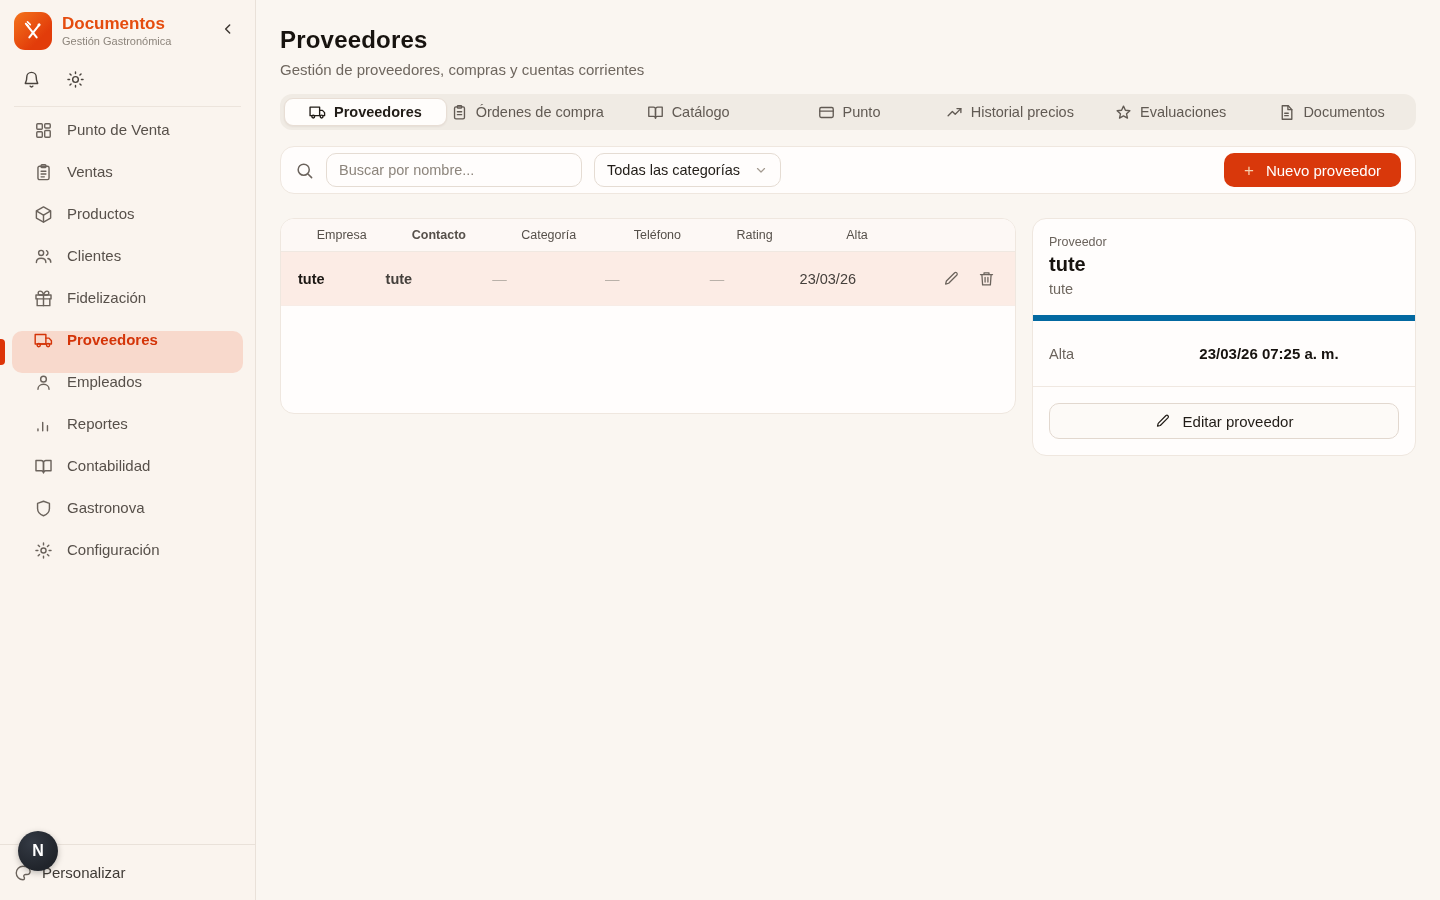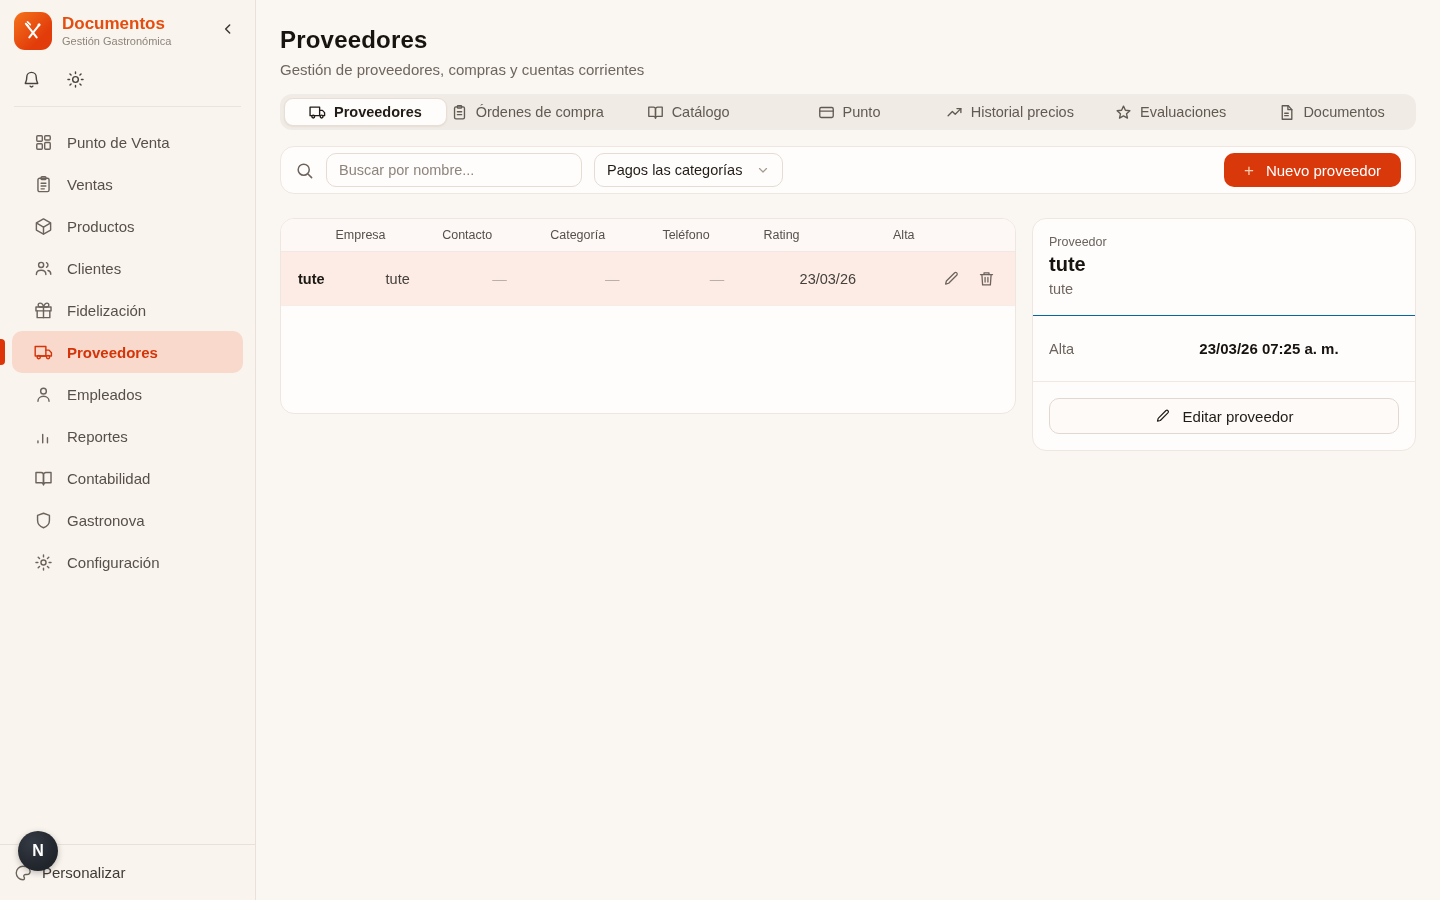--- a/index.html
+++ b/index.html
@@ -29,21 +29,21 @@
     width:26px; height:26px; border:none; background:transparent; color:#3c3630;
     display:flex; align-items:center; justify-content:center; cursor:pointer; margin-top:4px;
   }
   .sb-iconrow { display:flex; gap:18px; padding:16px 2px 14px 4px; border-bottom:1px solid #ece4dc; }
   .icon-btn {
     width:26px; height:26px; border:none; background:transparent; color:#4a443e;
     display:flex; align-items:center; justify-content:center; cursor:pointer;
   }
   .sb-nav { padding:14px 0 0 0; flex:1; }
   .nav-item {
-    position:relative; display:flex; align-items:center; gap:14px;
+    position:relative; display:flex; gap:14px;
     height:42px; padding:0 14px 0 22px; margin:0 12px 0 12px;
     color:#57504a; font-size:15px; border-radius:10px; cursor:pointer;
   }
   .nav-item .ni-icon { color:#6b635c; flex:none; }
   .nav-item.active { background:#f8d9cc; color:#d43408; font-weight:bold; }
   .nav-item.active .ni-icon { color:#d43408; }
   .nav-item.active::before {
     content:""; position:absolute; left:-12px; top:8px; bottom:8px; width:5px;
     background:#dd3408; border-radius:0 4px 4px 0;
   }
@@ -107,43 +107,43 @@
 
   .content-row { margin-top:24px; display:flex; gap:16px; align-items:flex-start; }
 
   
   .table-panel {
     flex:1; background:#fffdfc; border:1px solid #efe7df; border-radius:14px;
     overflow:hidden; min-height:196px;
   }
   table { width:100%; border-collapse:collapse; }
   thead th {
-    text-align:right; font-size:12.5px; font-weight:normal; color:#56504a;
+    text-align:center; font-size:12.5px; font-weight:normal; color:#56504a;
     padding:9px 0 9px 0; border-bottom:1px solid #f0e8e1; background:#fdf8f5;
   }
   th.c-empresa, td.c-empresa { padding-left:17px; width:100px; }
-  th.c-contacto, td.c-contacto { width:102px; }
+  th.c-contacto, td.c-contacto { width:102px;font-weight:bold; }
   th.c-categoria, td.c-categoria { width:108px; }
   th.c-telefono, td.c-telefono { width:100px; }
   th.c-rating, td.c-rating { width:86px; }
   th.c-alta, td.c-alta { width:110px; }
   th.c-actions, td.c-actions { width:96px; }
   tbody tr.row-selected { background:#fcece5; }
   tbody td { padding:18px 0; font-size:14.5px; color:#45403c; border-bottom:1px solid #f8ece6; }
   td.c-empresa { font-weight:bold; color:#1c1814; }
   .dash { color:#b9b1a9; }
   .row-actions { display:flex; gap:18px; align-items:center; justify-content:flex-end; padding-right:20px; }
   .action-btn { border:none; background:transparent; color:#6b635c; cursor:pointer; padding:0; }
 
   
   .detail-card {
     width:384px; min-width:384px; background:#fffdfc; border:1px solid #efe7df;
     border-radius:14px; overflow:hidden;
   }
-  .dc-head { padding:16px 16px 18px 16px; border-bottom:1px solid #0369a1; }
+  .dc-head { padding:16px 16px 18px 16px; border-bottom:6px solid #0369a1; }
   .dc-kicker { font-size:12.5px; color:#6b635c; }
   .dc-name { font-size:20px; font-weight:bold; color:#17130f; margin-top:4px; }
   .dc-subname { font-size:14.5px; color:#6f675f; margin-top:5px; }
   .dc-row {
     display:flex; align-items:center; padding:24px 16px; border-bottom:1px solid #f0e8e1;
   }
   .dc-row-label { font-size:14.5px; color:#6b635c; width:90px; }
   .dc-row-value { flex:1; text-align:center; font-size:15px; font-weight:bold; color:#17130f; }
   .dc-actions { padding:16px; }
   .edit-btn {
@@ -396,21 +396,21 @@
 
   <div class="toolbar">
     <span class="search-glyph">
       <svg width="19" height="19" viewBox="0 0 24 24" fill="none" stroke="currentColor" stroke-width="1.9" stroke-linecap="round">
         <circle cx="11" cy="11" r="7"></circle>
           <path d="M21 21l-4.3-4.3"></path>
       </svg>
     </span>
     <input class="search-input" type="text" placeholder="Buscar por nombre..." style="">
     <div class="category-select">
-      <span>Pagos las categorías</span>
+      <span>Todas las categorías</span>
       <span class="cs-caret">
         <svg width="14" height="14" viewBox="0 0 24 24" fill="none" stroke="currentColor" stroke-width="2.1" stroke-linecap="round" stroke-linejoin="round">
             <path d="M6 9.5l6 6 6-6"></path>
           </svg>
       </span>
     </div>
     <div class="toolbar-spacer"></div>
     <button class="new-btn">
       <span class="plus">+</span>
       <span>Nuevo proveedor</span>

